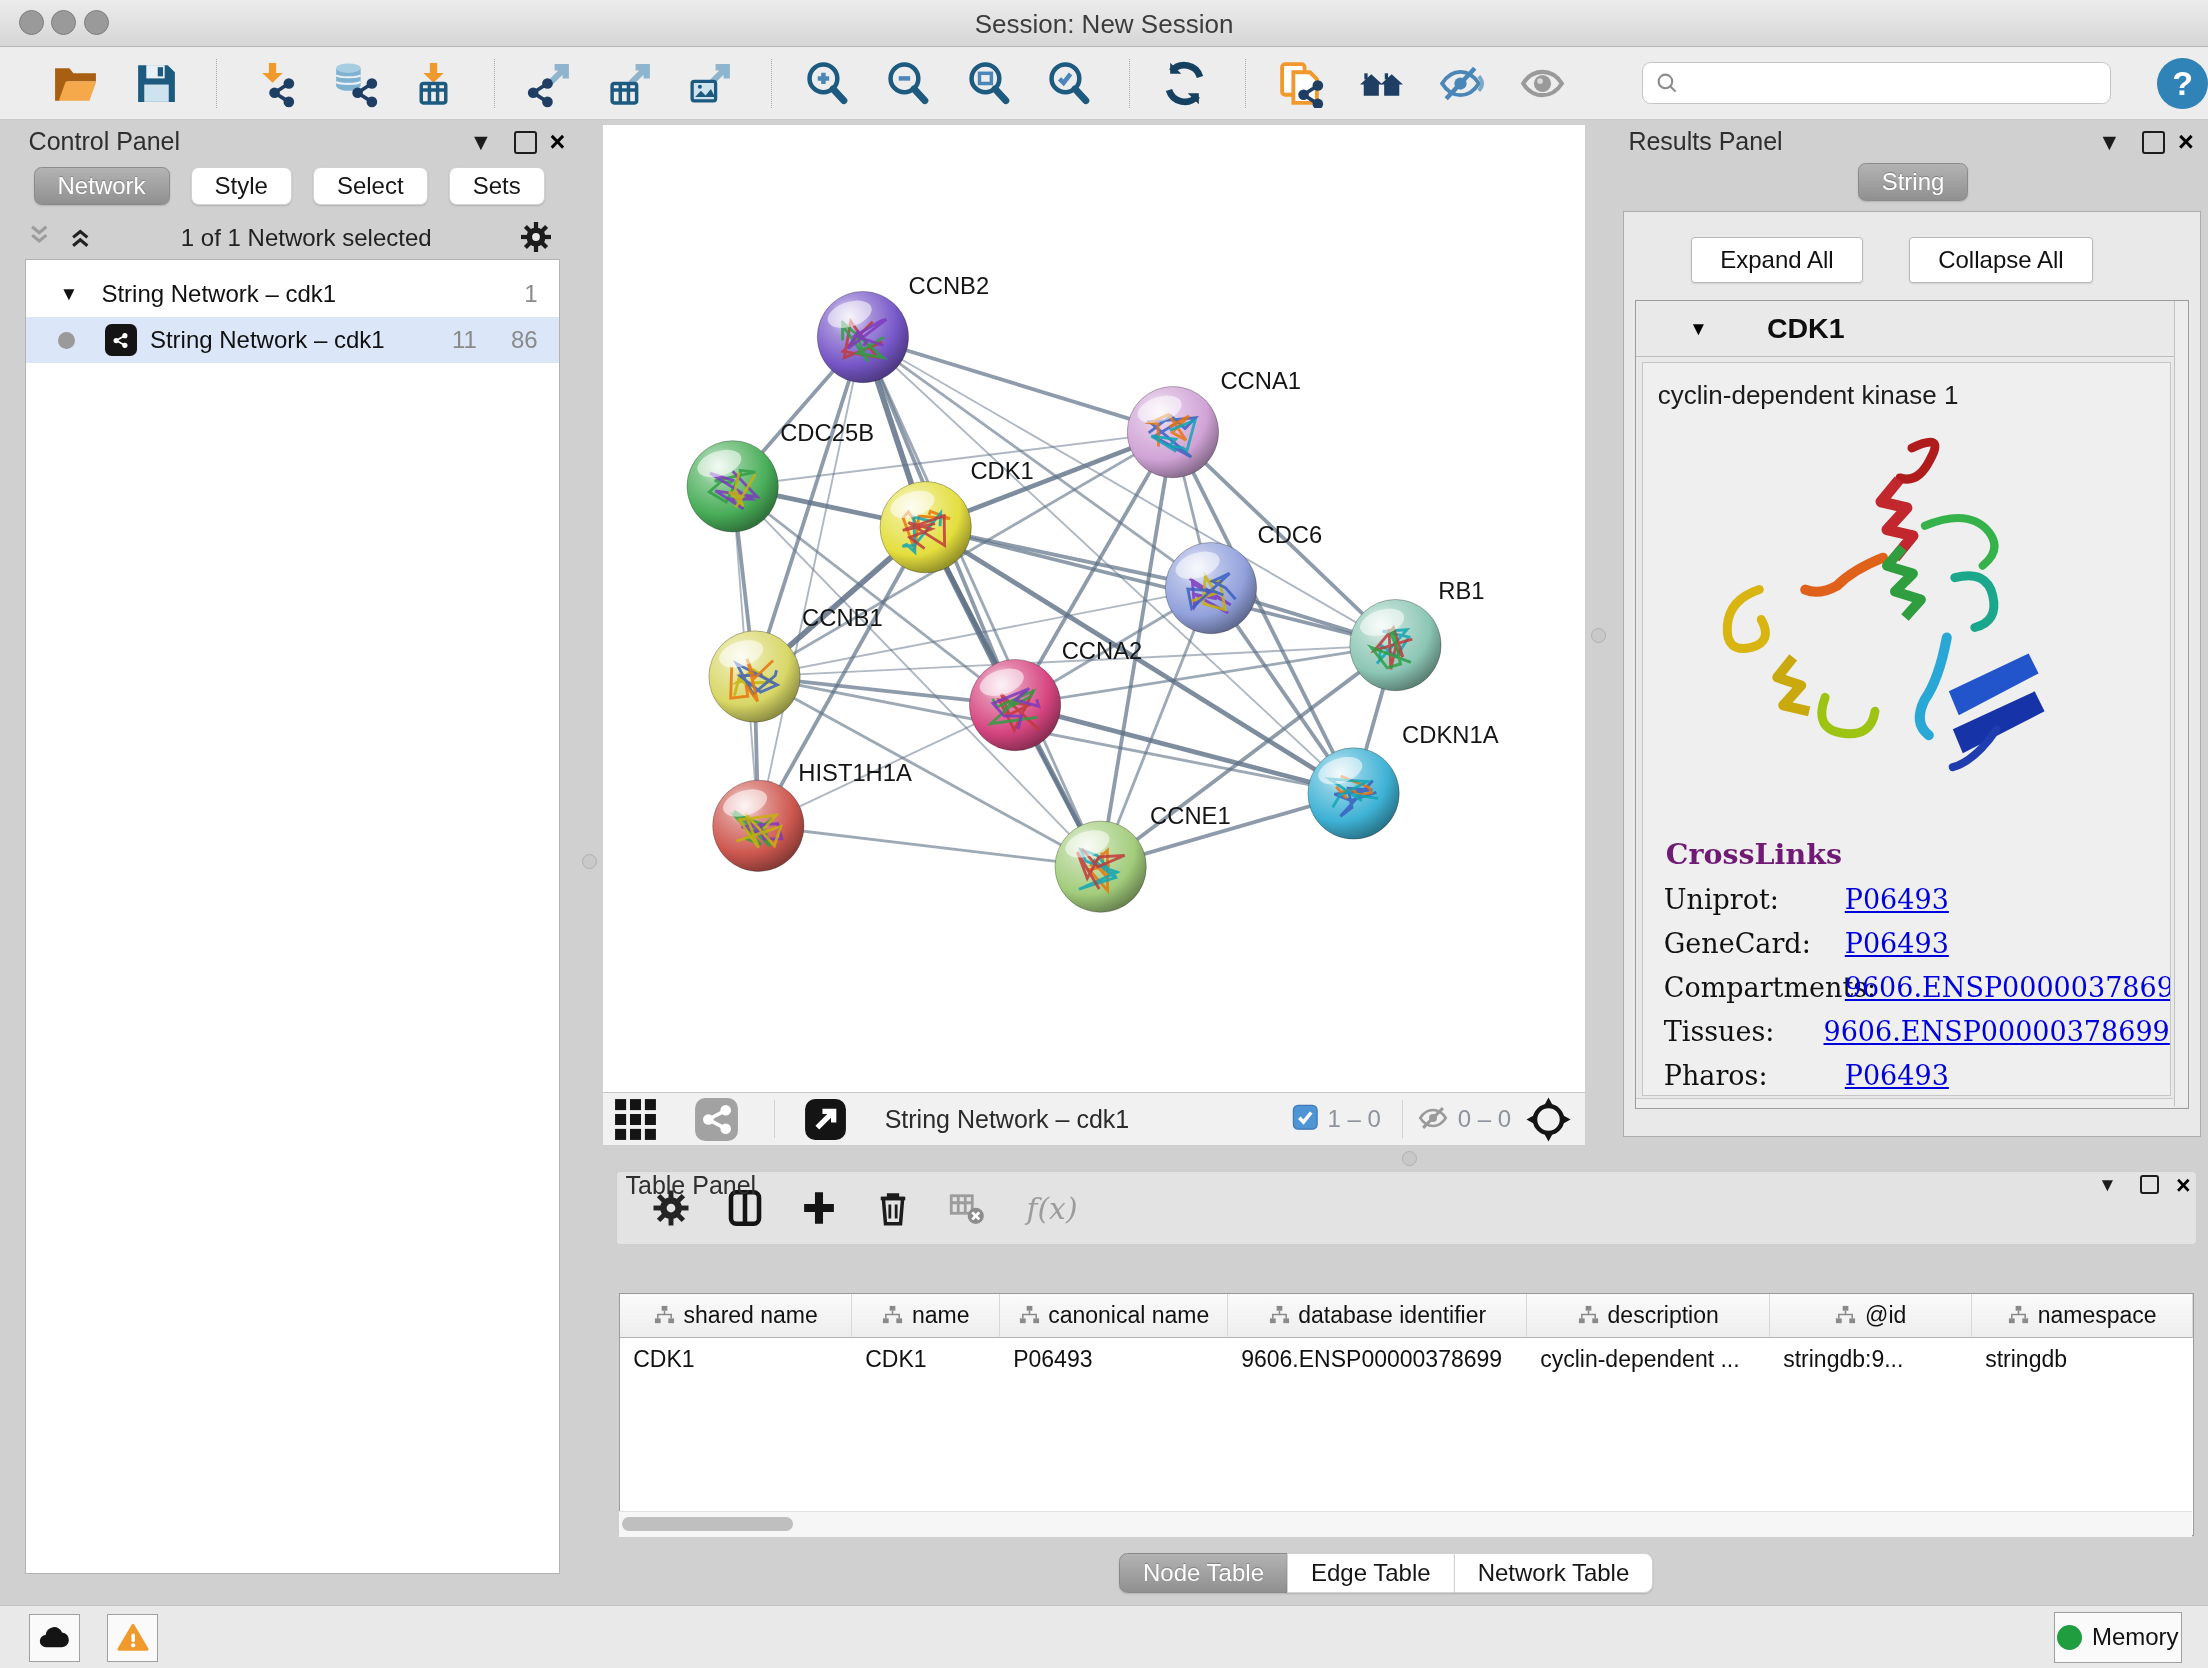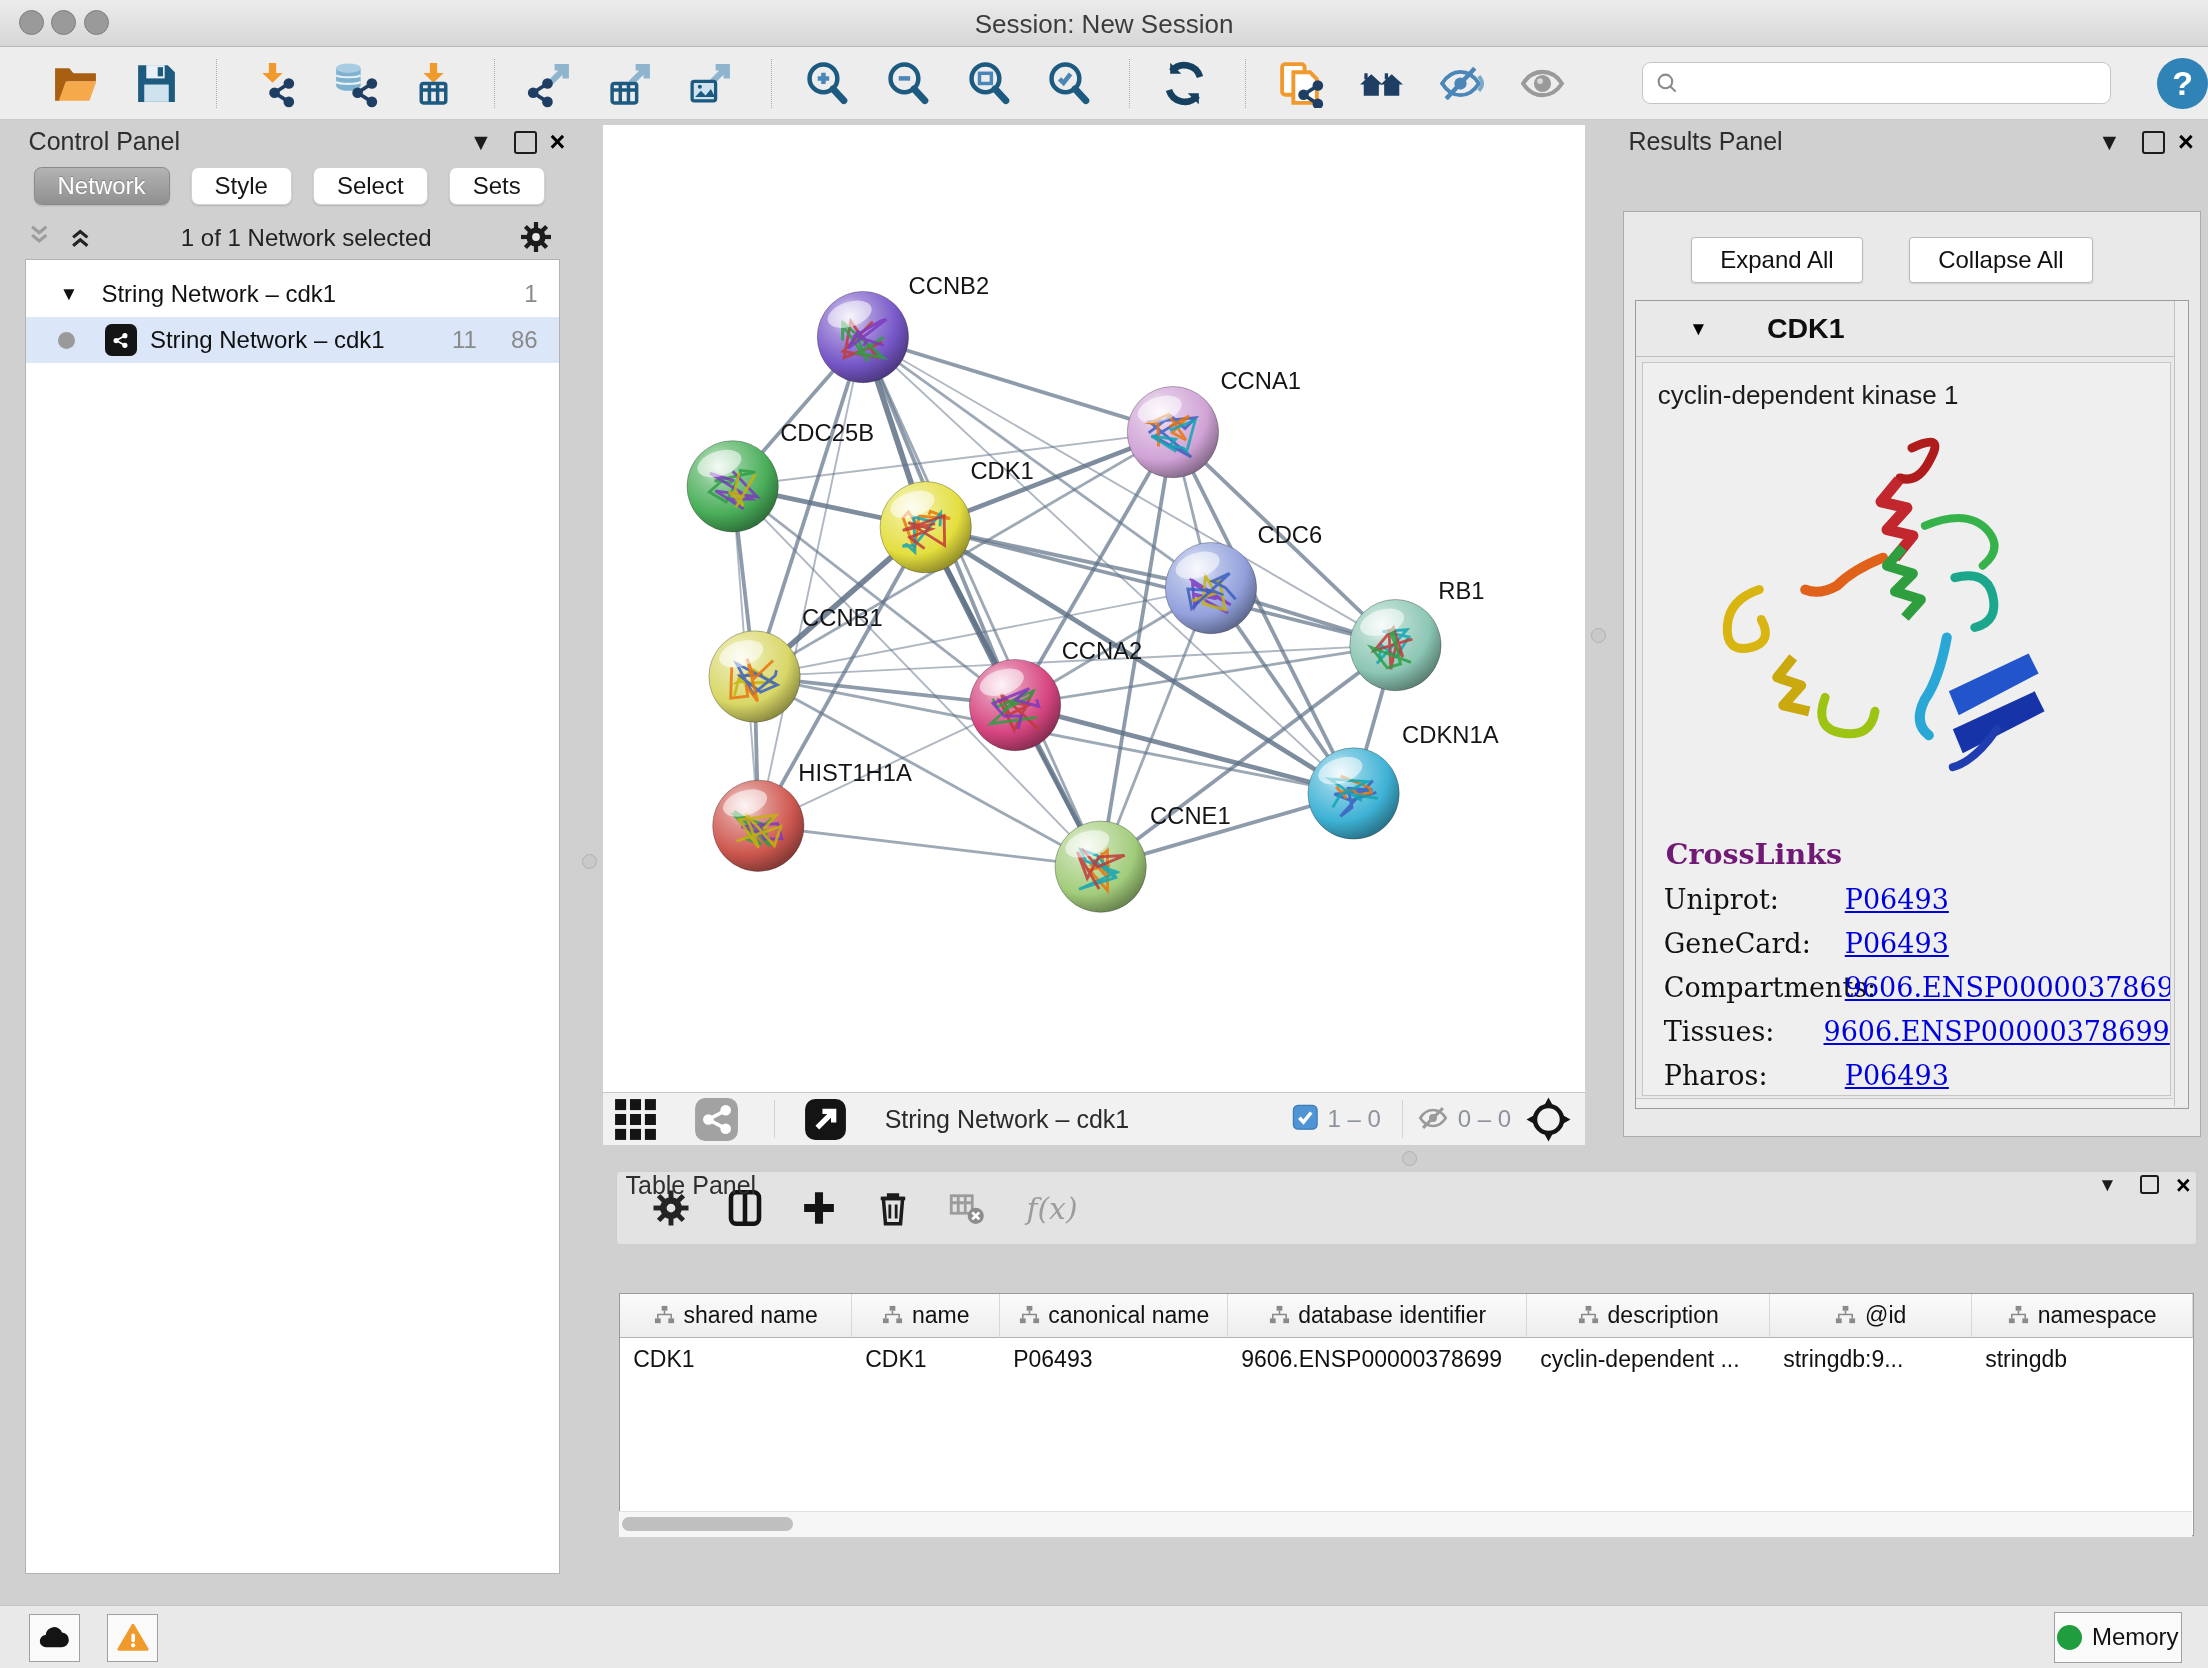--- a/index.html
+++ b/index.html
@@ -594,20 +594,23 @@
   </span>
 </div>
 
 <div id="results-panel" class="abs">
   <div class="abs" style="left:11.4px;top:1.9px">
     <span class="panel-title">Results Panel</span>
   </div>
   <div class="abs" style="left:481px;top:5.7px"><span class="win-ctl">▼</span></div>
   <div class="abs" style="left:525px;top:5.7px"><span class="sq"></span></div>
   <div class="abs" style="left:561px;top:1.9px;font-weight:bold;font-size:27px">×</div>
+  <div class="abs" style="left:0;top:38px;width:100%;display:flex;justify-content:center">
+    <span class="tab sel">String</span>
+  </div>
   <div id="rp-inner" class="abs">
     <div class="abs" style="left:67px;top:25px">
         <span class="rp-btn">Expand All</span>
       </div>
     <div class="abs" style="left:285px;top:25px">
         <span class="rp-btn">Collapse All</span>
       </div>
     <div id="cdk-box" class="abs">
       <div id="cdk-head">
         <span style="margin-left:53px;font-size:19px">▼</span>
@@ -803,20 +806,25 @@
           <div class="td" style="width: 228px;">P06493</div>
           <div class="td" style="width: 299px;">9606.ENSP00000378699</div>
           <div class="td" style="width: 243px;">cyclin-dependent ...</div>
           <div class="td" style="width: 202px;">stringdb:9...</div>
           <div class="td" style="width: 221px;">stringdb</div>
         </div>
       </div>
   </div>
   <div id="tbl-track" class="abs"></div>
   <div id="tbl-hscroll" class="abs"></div>
+  <div id="tp-tabs" class="abs">
+      <span class="tab sel">Node Table</span>
+      <span class="tab">Edge Table</span>
+      <span class="tab">Network Table</span>
+    </div>
 </div>
 
 <div id="footer" class="abs">
   <div class="foot-btn abs" style="left:28.5px;top:7.6px">
     <svg width="34" height="34" viewBox="0 0 24 24">
         <path d="M6.5 18.5a4.3 4.3 0 01-.4-8.6A6 6 0 0117.7 8.2 4 4 0 0117 18.5z" fill="#141414"></path>
       </svg>
   </div>
   <div class="foot-btn abs" style="left:107px;top:7.6px">
     <svg width="34" height="34" viewBox="0 0 24 24">

